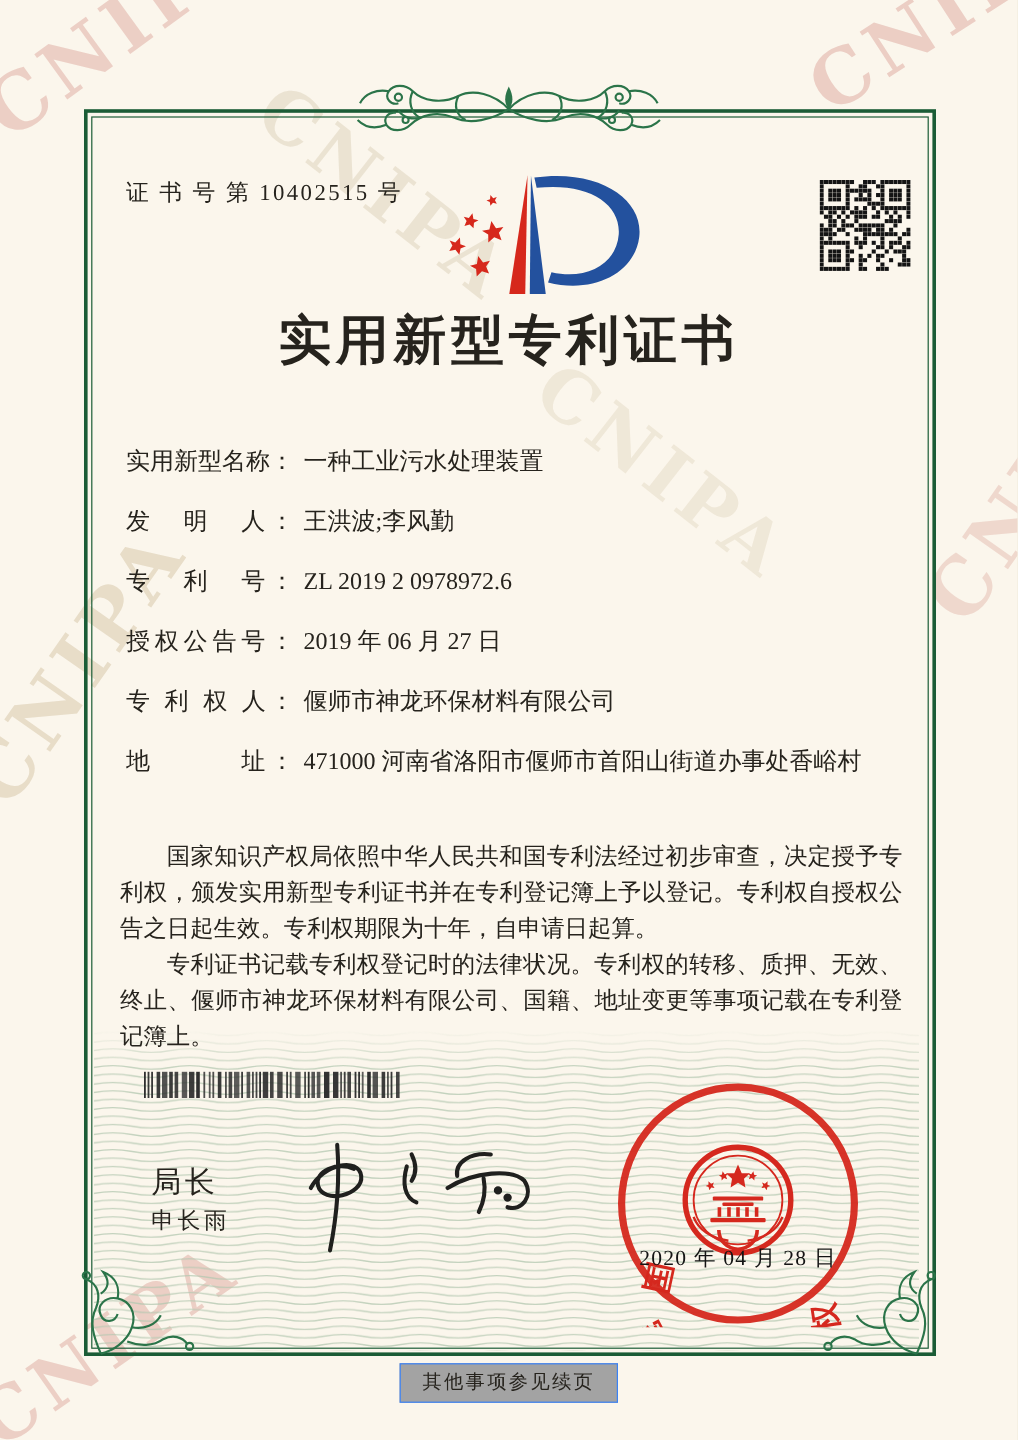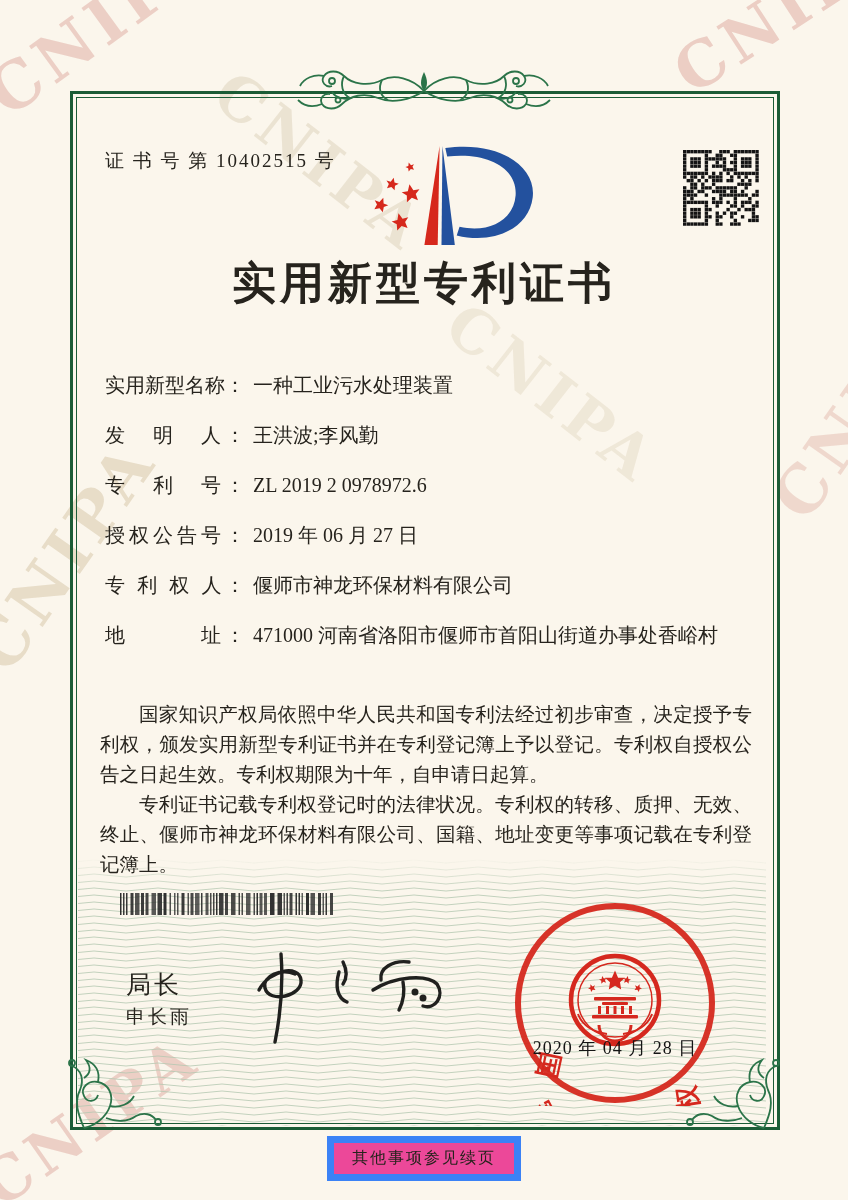--- a/index.html
+++ b/index.html
@@ -45,21 +45,21 @@
              font-family:"Liberation Sans","DejaVu Sans",sans-serif;z-index:3;}
   .sig-name{position:absolute;left:126px;top:1004px;font-size:19px;letter-spacing:3px;
             font-family:"Liberation Sans","DejaVu Sans",sans-serif;z-index:3;text-align:center;}
   .sig-script{position:absolute;left:235px;top:946px;z-index:3;}
   .seal{position:absolute;left:512px;top:900px;width:206px;height:206px;z-index:4;}
   .seal-date{position:absolute;left:506px;top:1036px;width:218px;text-align:center;font-size:18px;
              letter-spacing:1px;color:#141414;z-index:5;}
   .page-footer{position:absolute;left:70px;width:704px;top:1092px;text-align:center;
                font-size:16px;letter-spacing:2px;z-index:3;}
   .cont-note{position:absolute;left:50%;transform:translateX(-50%);top:1136px;
-             background:#ec4899;border:7px solid #3b82f6;padding:5px 18px;font-size:16px;
+             background:#a3a3a3;border:1px solid #3b82f6;padding:5px 18px;font-size:16px;
              letter-spacing:2px;z-index:3;}
 </style>
 </head>
 <body>
 
 <div class="page">
 
   <span class="wm wm1">CNIPA</span>
   <span class="wm wm2">CNIPA</span>
   <span class="wm wm3">CNIPA</span>

